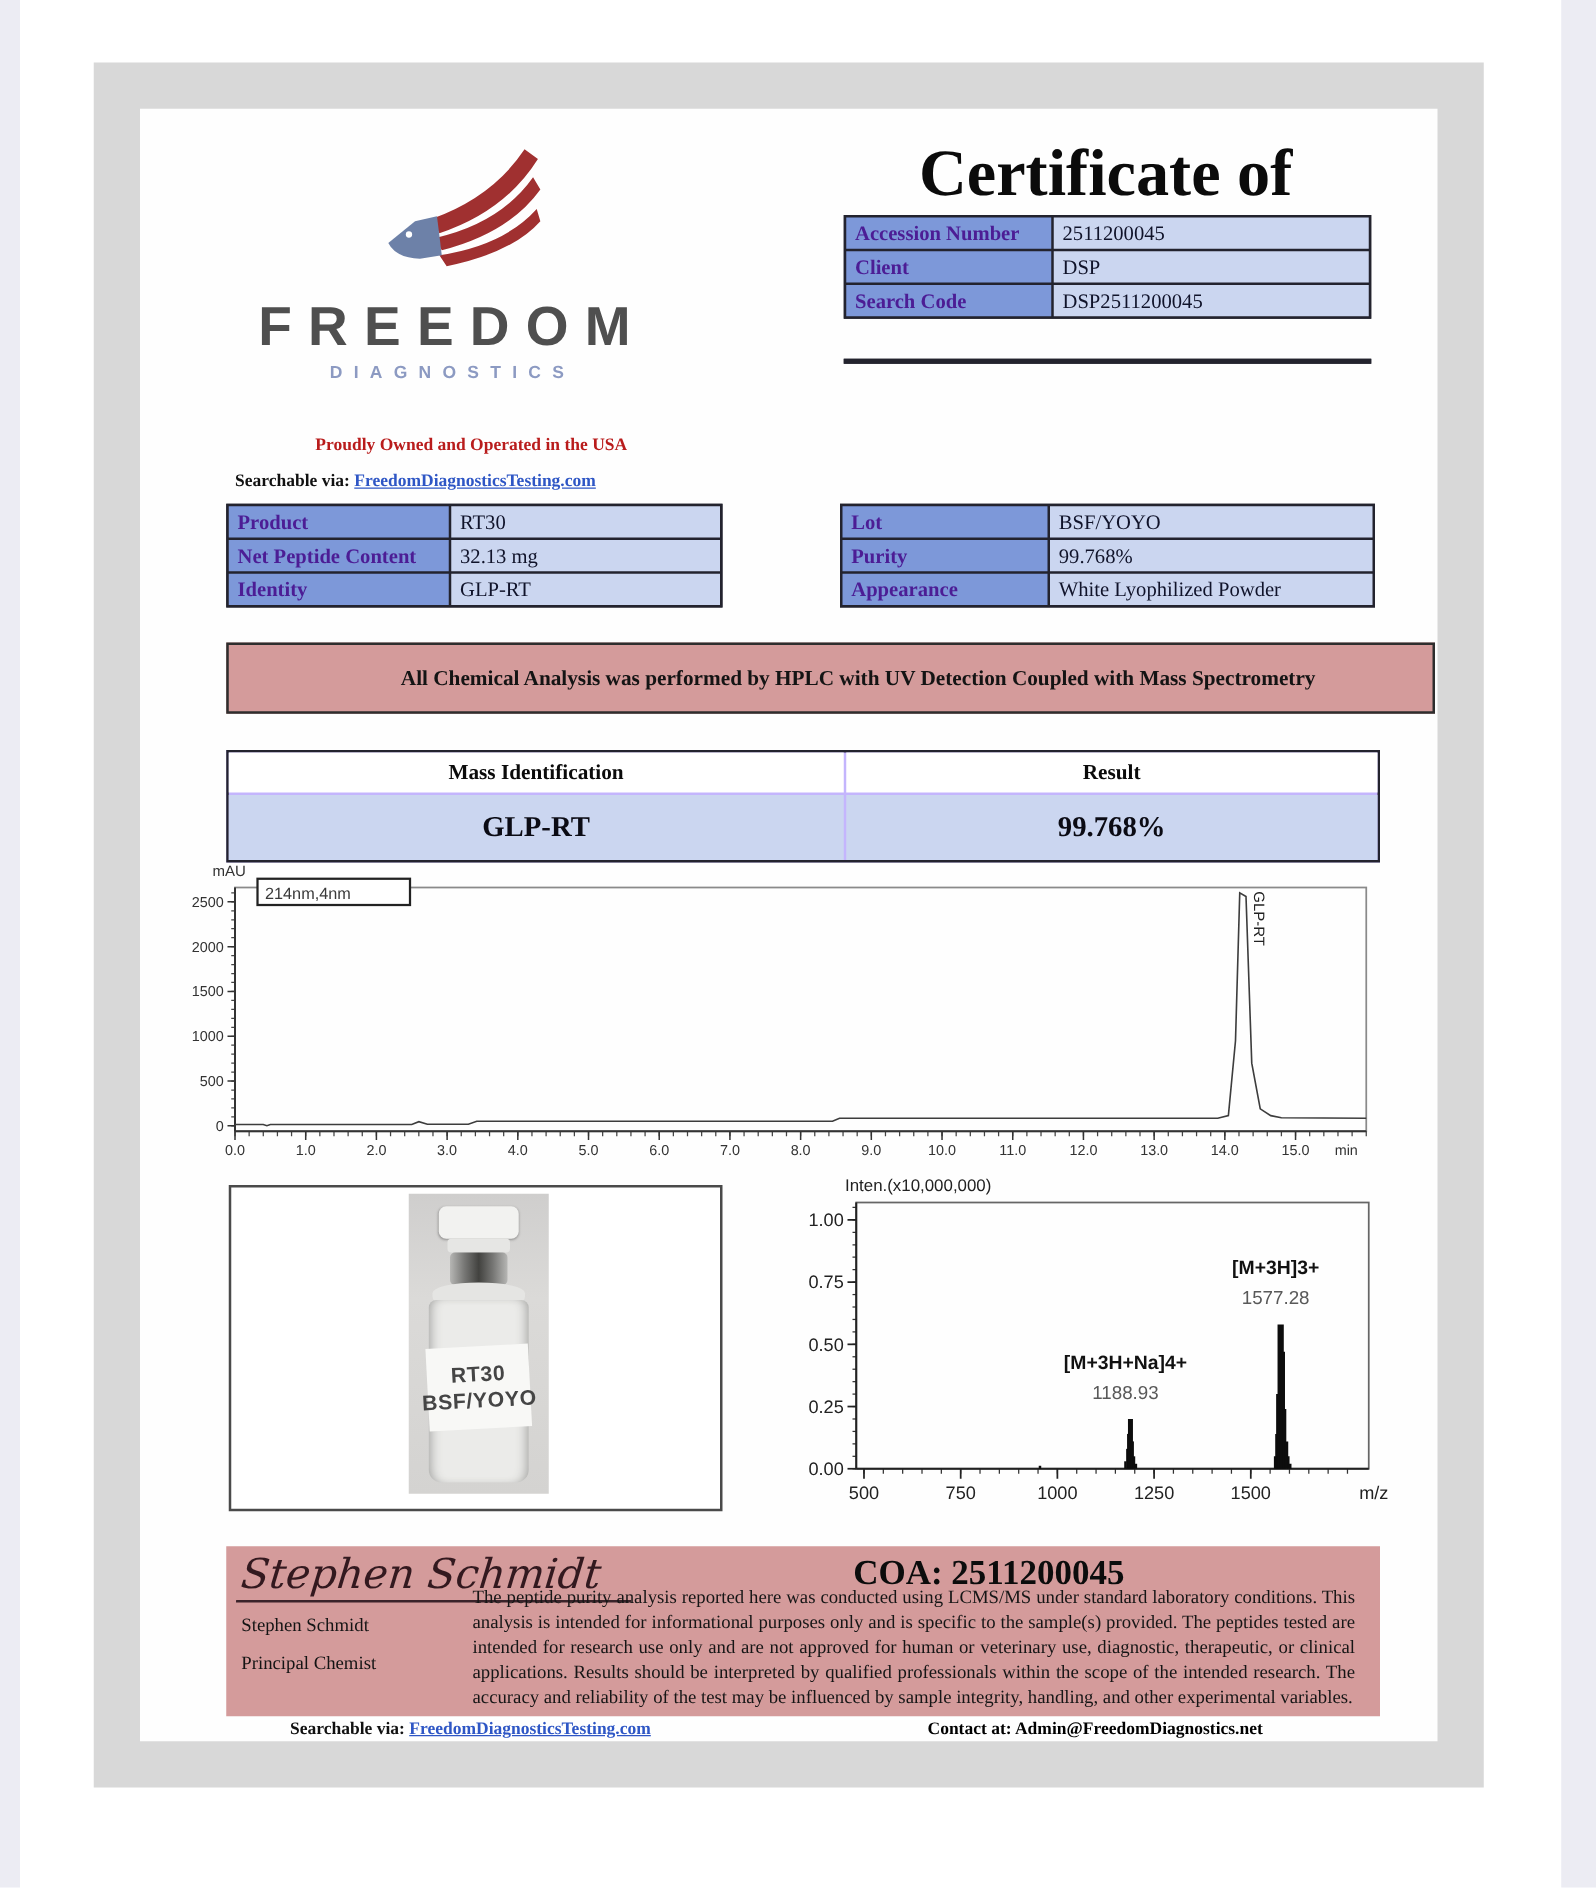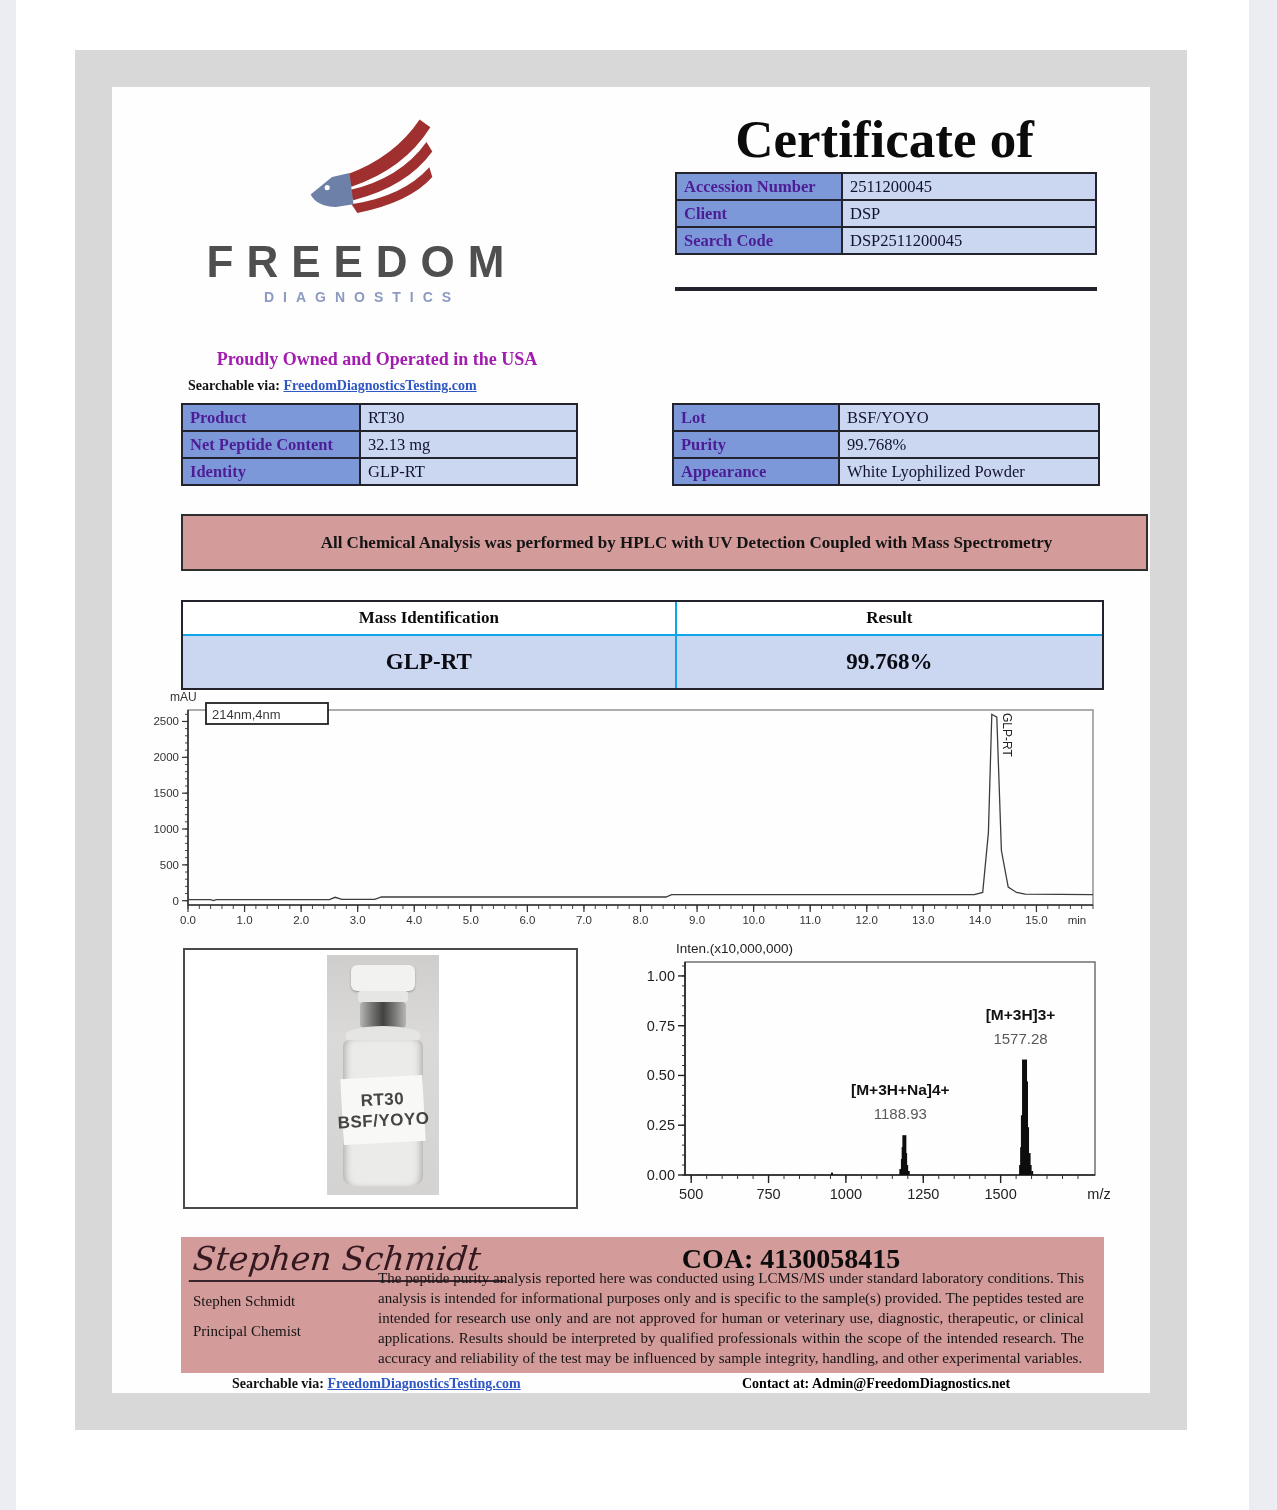--- a/index.html
+++ b/index.html
@@ -15,42 +15,42 @@
 
   
   .eagle{position:absolute;left:185px;top:26px;width:146px;height:122px;}
   .brand{position:absolute;left:40px;top:150px;width:420px;text-align:center;
     font-family:"Liberation Sans",sans-serif;font-weight:bold;font-size:44px;
     letter-spacing:13px;color:#4f4f4f;}
   .brand-sub{position:absolute;left:40px;top:202px;width:420px;text-align:center;
     font-family:"Liberation Sans",sans-serif;font-weight:bold;font-size:14px;
     letter-spacing:9px;color:#8c9ac2;}
   .tagline{position:absolute;left:55px;top:262px;width:420px;text-align:center;
-    font-weight:bold;font-size:18px;color:#a21caf;}
+    font-weight:bold;font-size:14px;color:#b91c1c;}
   .searchable{position:absolute;left:76px;top:291px;font-weight:bold;font-size:14px;color:#111;}
   .link{color:#2e56c5;text-decoration:underline;cursor:pointer;}
   .doc-title{position:absolute;left:555px;top:22px;width:435px;text-align:center;
     font-weight:bold;font-size:53px;color:#0b0b0b;}
 
   
   .tbl{position:absolute;border:2px solid #23232e;background:#23232e;}
   .tbl .row{display:flex;height:25px;}
   .tbl .row + .row{margin-top:2px;}
   .cell{display:flex;align-items:center;padding-left:7px;font-size:16.5px;overflow:hidden;white-space:nowrap;}
   .cell.lab{background:#7d98d9;font-weight:bold;color:#4c1d95;}
   .cell.val{background:#cbd6f0;color:#10132a;}
   .tbl .lab{flex:0 0 157px;margin-right:2px;}
   .tbl .val{flex:1;}
   .tbl.wide-label .lab{flex:0 0 169px;}
 
   .banner{position:absolute;left:69px;top:427px;width:919px;height:53px;
     background:#d49b9b;border:2px solid #2e2e2e;display:flex;align-items:center;justify-content:center;
     font-weight:bold;font-size:17px;color:#141414;text-align:center;padding-left:44px;}
 
-  .mass-tbl{position:absolute;left:69px;top:513px;width:919px;border:2px solid #23232e;background:#0ea5e9;}
+  .mass-tbl{position:absolute;left:69px;top:513px;width:919px;border:2px solid #23232e;background:#c4b5fd;}
   .mass-row{display:flex;}
   .mass-row + .mass-row{margin-top:2px;}
   .mass-cell{display:flex;align-items:center;justify-content:center;overflow:hidden;}
   .mass-cell.c1{flex:0 0 53.5%;margin-right:2px;}
   .mass-cell.c2{flex:1;}
   .mass-head .mass-cell{height:32px;background:#ffffff;font-weight:bold;font-size:17px;color:#0b0b0b;}
   .mass-val .mass-cell{height:52px;background:#cbd6f0;font-weight:bold;font-size:23px;color:#0b0b14;}
 
   .chart{position:absolute;}
   .chart svg{display:block;font-family:"Liberation Sans",sans-serif;}
@@ -451,21 +451,21 @@
           <text x="408.53569811320756" y="82.54205607476636" text-anchor="middle" font-size="15.5" font-weight="bold" fill="#111">[M+3H]3+</text>
           <text x="408.53569811320756" y="106.54205607476636" text-anchor="middle" font-size="15" fill="#595959">1577.28</text>
           <text x="64" y="16" font-size="13.5" fill="#222">Inten.(x10,000,000)</text>
         </svg>
     </div>
 
     <div class="sig-box">
       <div class="sig-script">Stephen Schmidt</div>
       <div class="sig-name">Stephen Schmidt</div>
       <div class="sig-role">Principal Chemist</div>
-      <div class="coa-title">COA: 4130058415</div>
+      <div class="coa-title">COA: 2511200045</div>
       <div class="disclaimer">The peptide purity analysis reported here was conducted using LCMS/MS under standard laboratory conditions. This analysis is intended for informational purposes only and is specific to the sample(s) provided. The peptides tested are intended for research use only and are not approved for human or veterinary use, diagnostic, therapeutic, or clinical applications. Results should be interpreted by qualified professionals within the scope of the intended research. The accuracy and reliability of the test may be influenced by sample integrity, handling, and other experimental variables.</div>
     </div>
 
     <div class="footer-search">
       <span>Searchable via:</span>
       <span class="link">FreedomDiagnosticsTesting.com</span>
     </div>
     <div class="footer-contact">Contact at: Admin@FreedomDiagnostics.net</div>
 
   </div>

